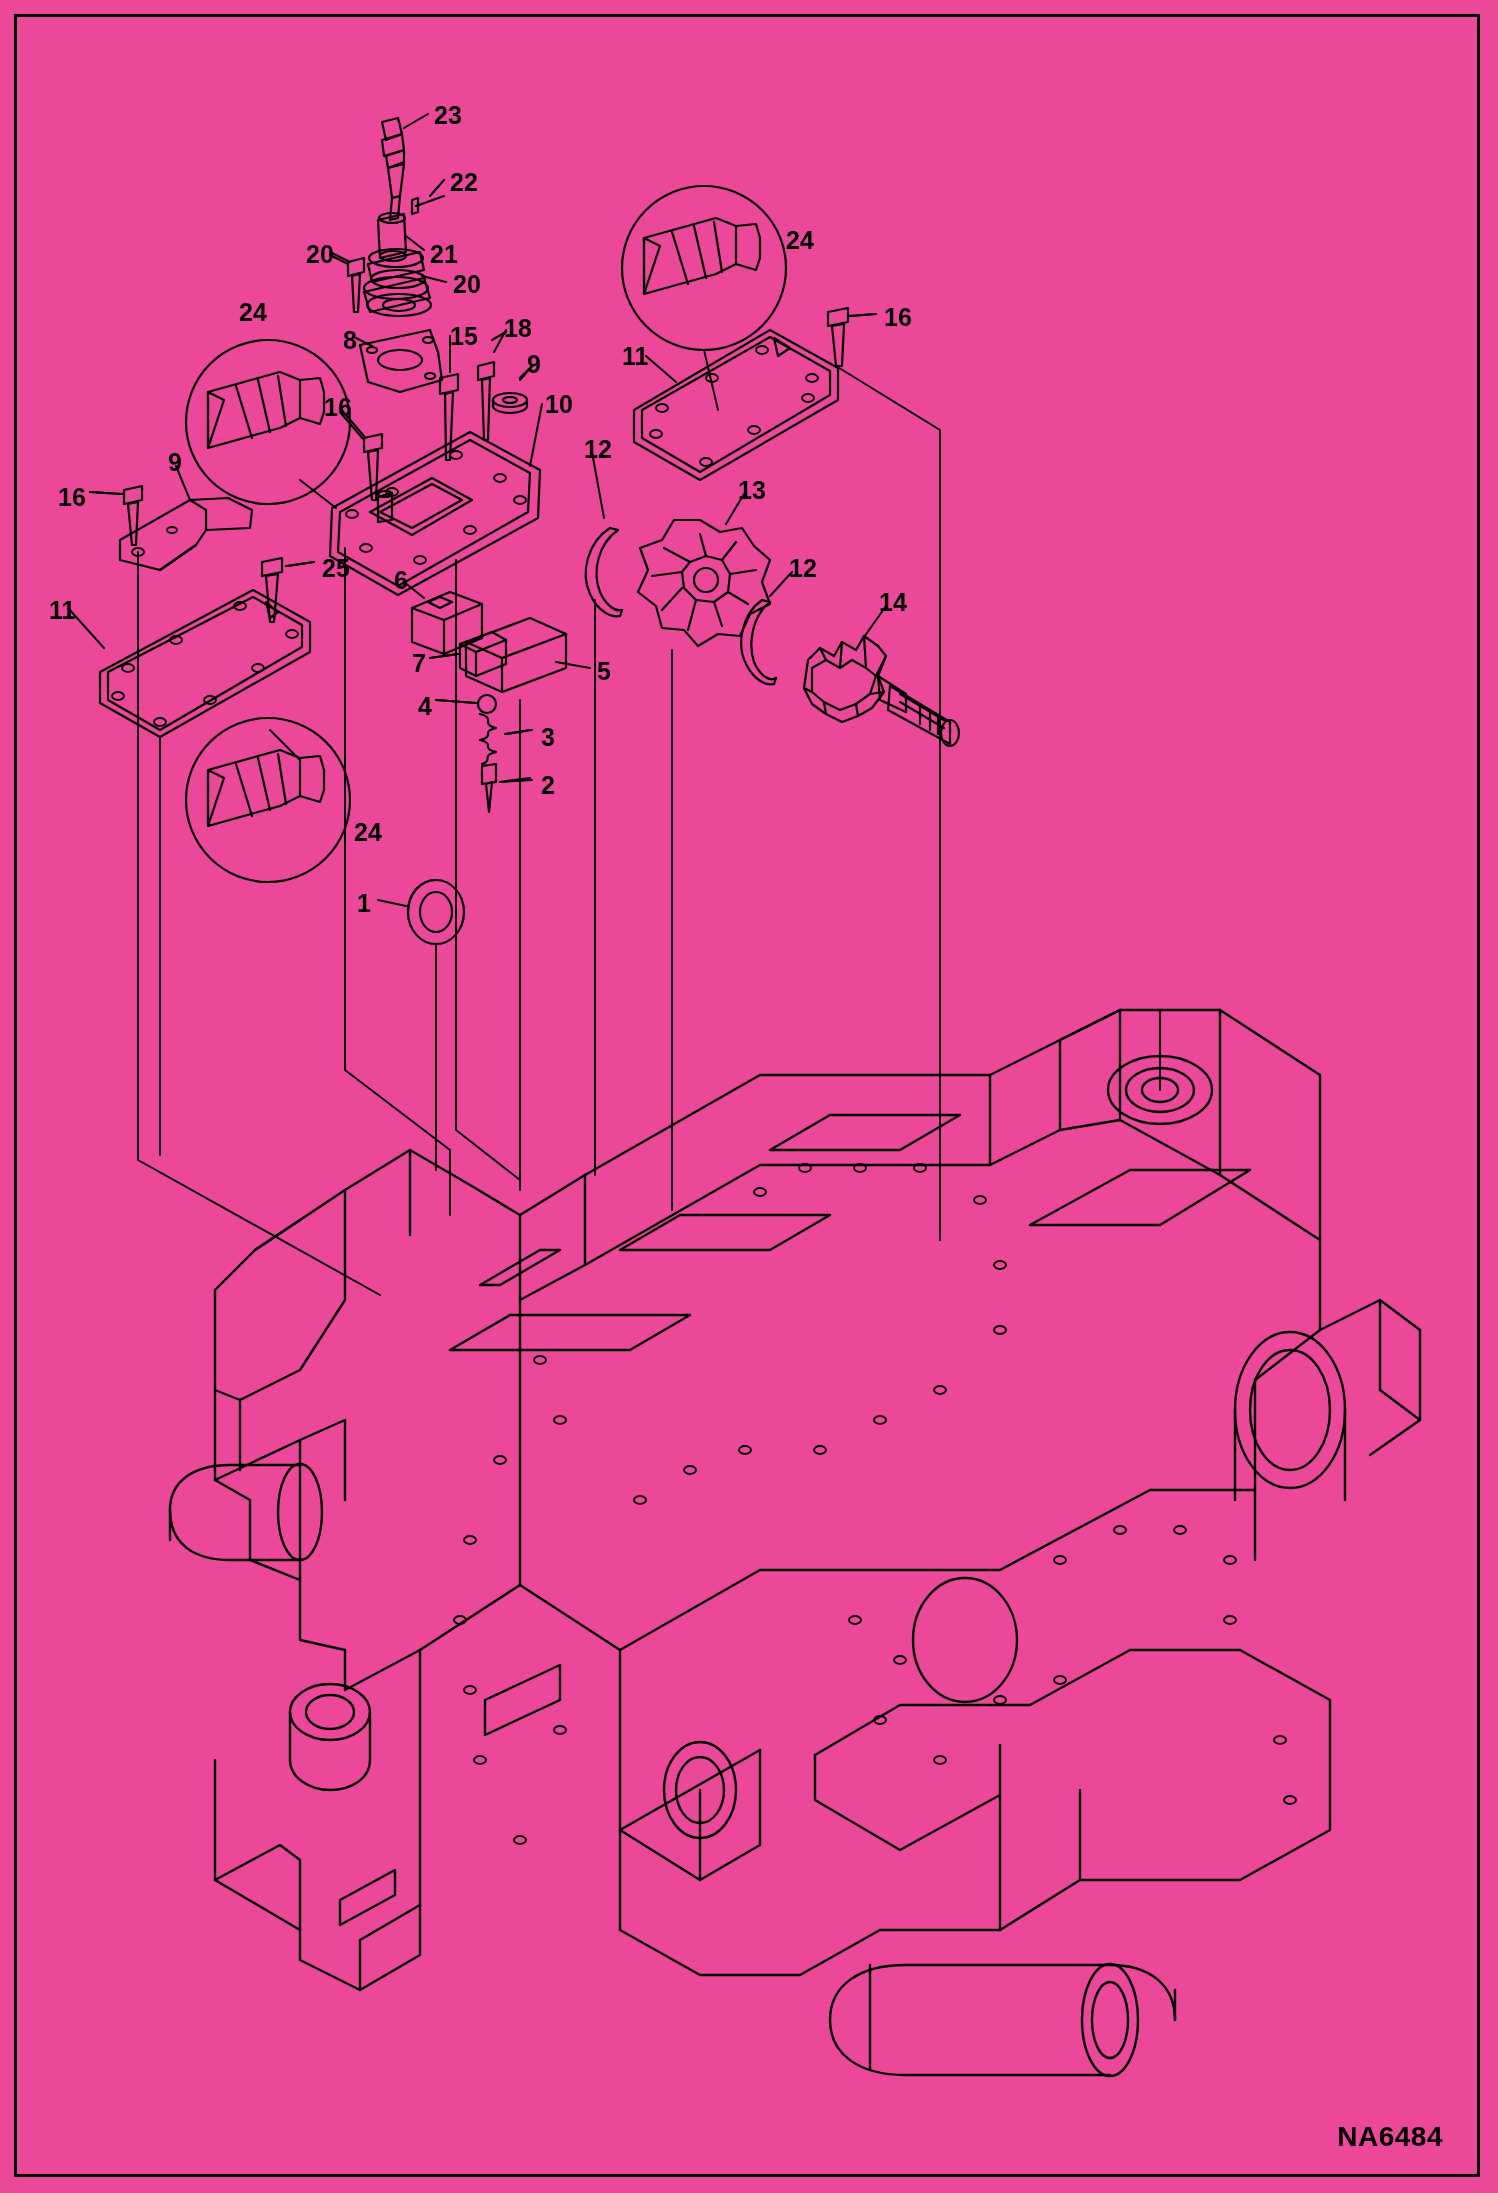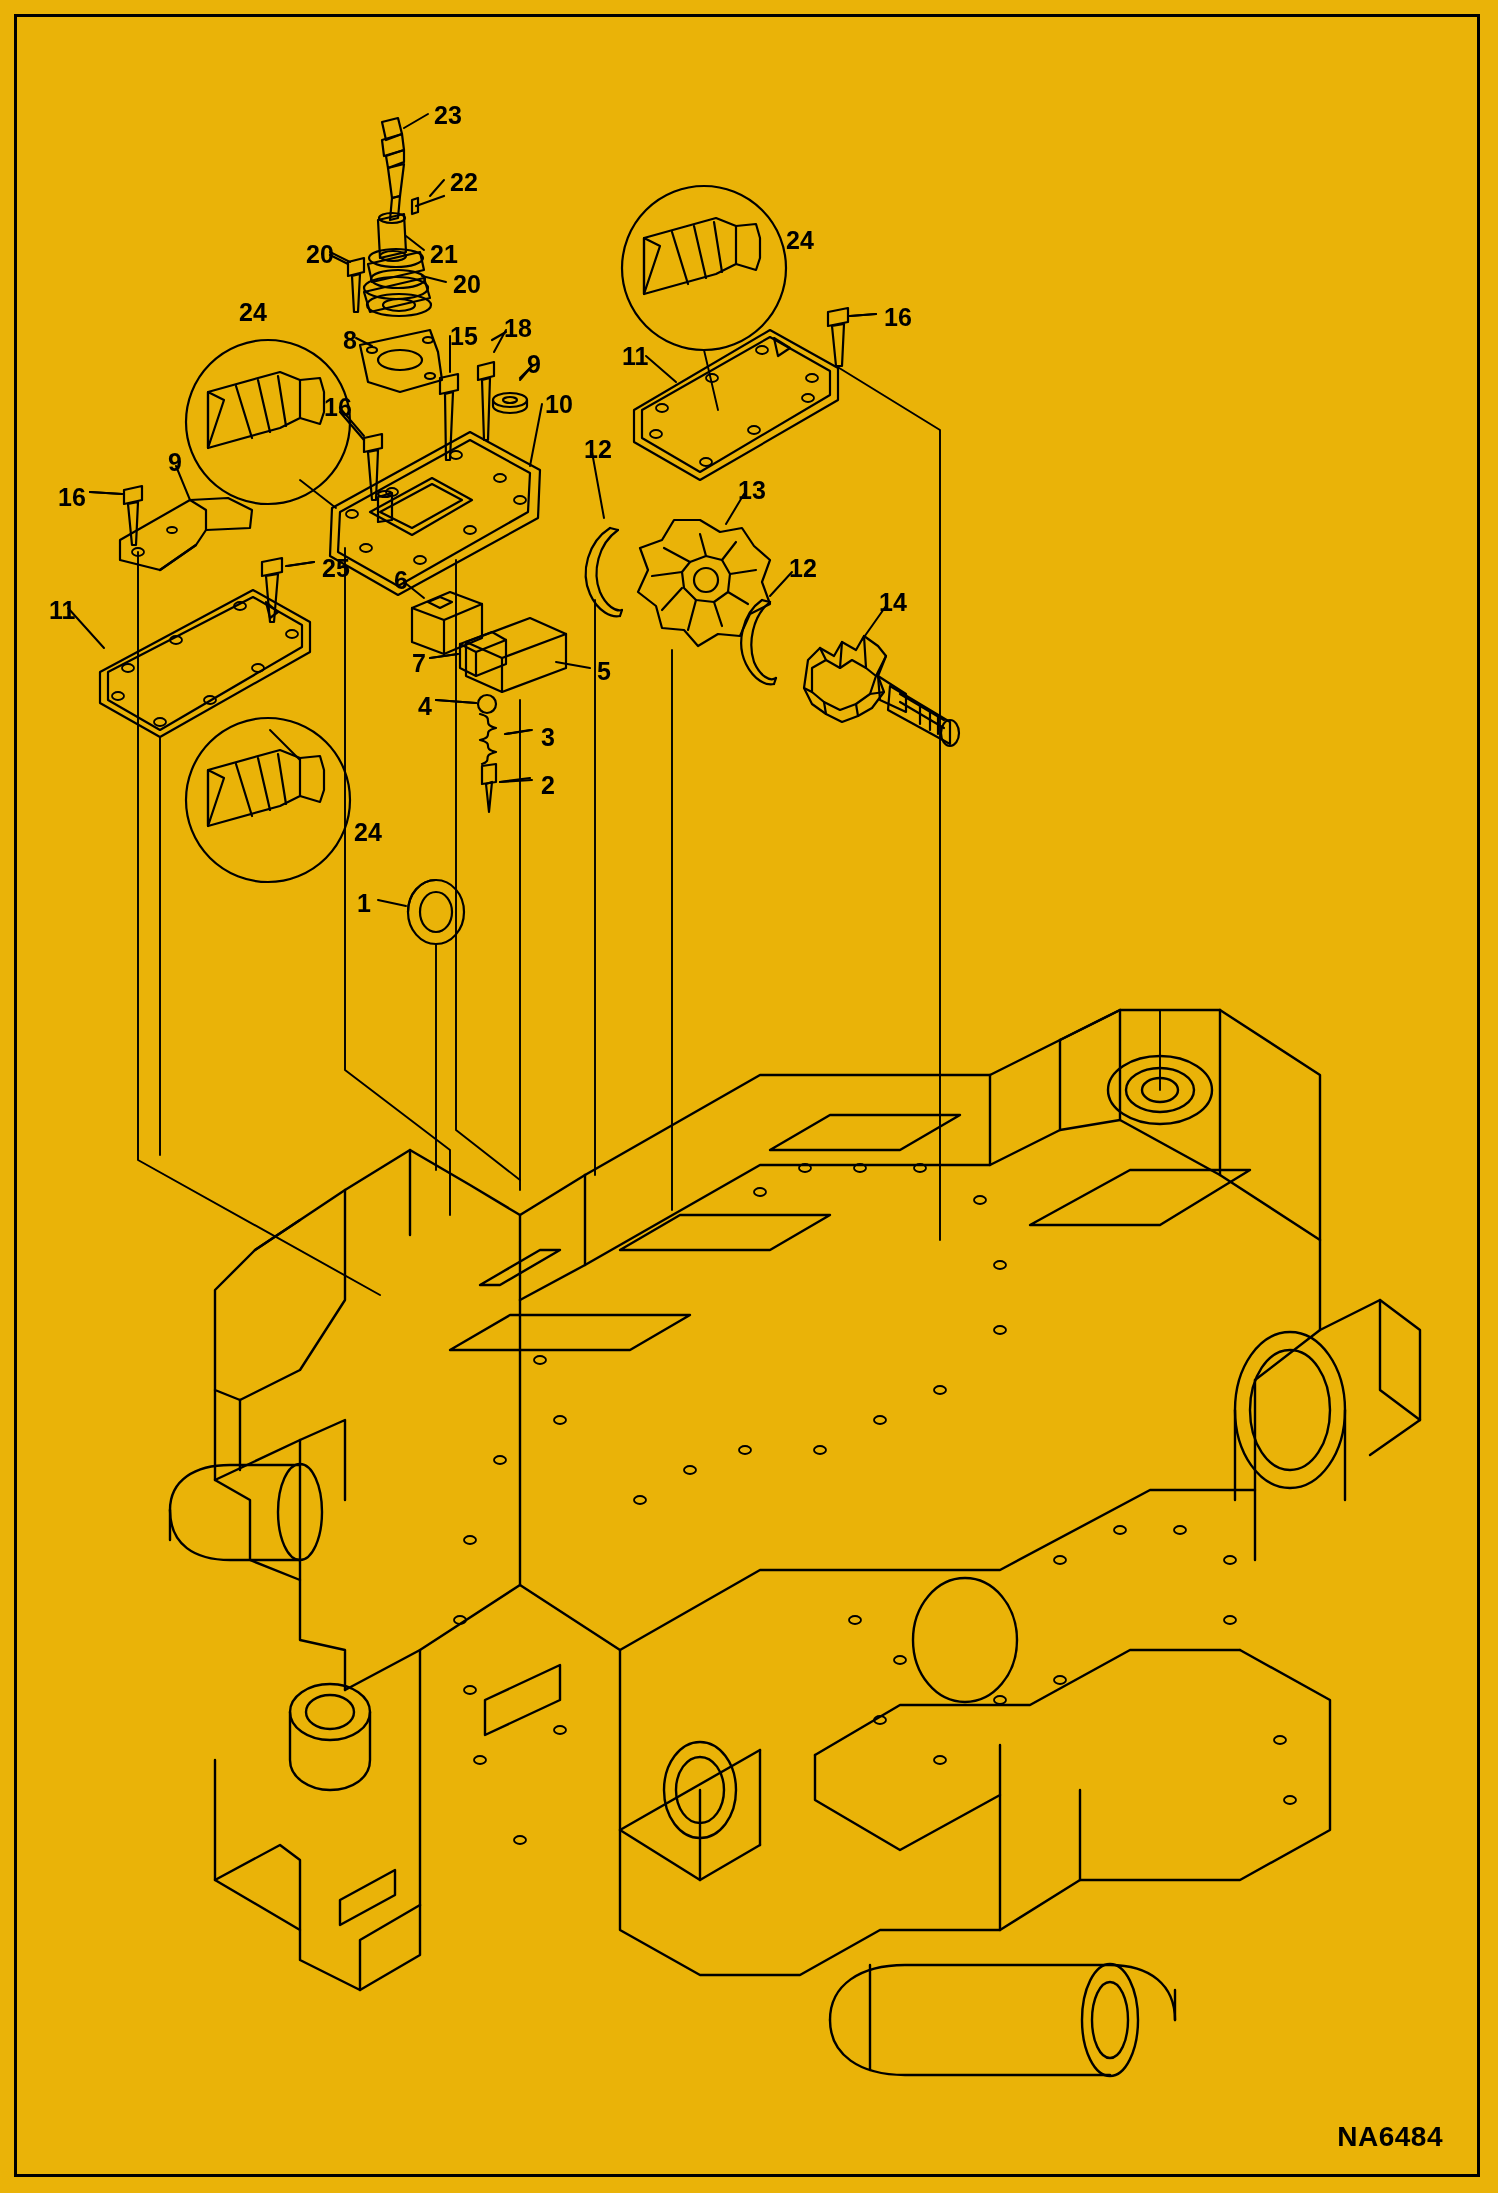--- a/index.html
+++ b/index.html
@@ -7,21 +7,21 @@
     padding: 0;
     background: #ffffff;
   }
   body {
     font-family: "Liberation Sans", sans-serif;
   }
   #page {
     position: relative;
     width: 1498px;
     height: 2193px;
-    background: #eab308;
+    background: #ec4899;
     overflow: hidden;
   }
   #frame {
     position: absolute;
     left: 14px;
     top: 14px;
     width: 1466px;
     height: 2163px;
     border: 3px solid #000000;
     box-sizing: border-box;

